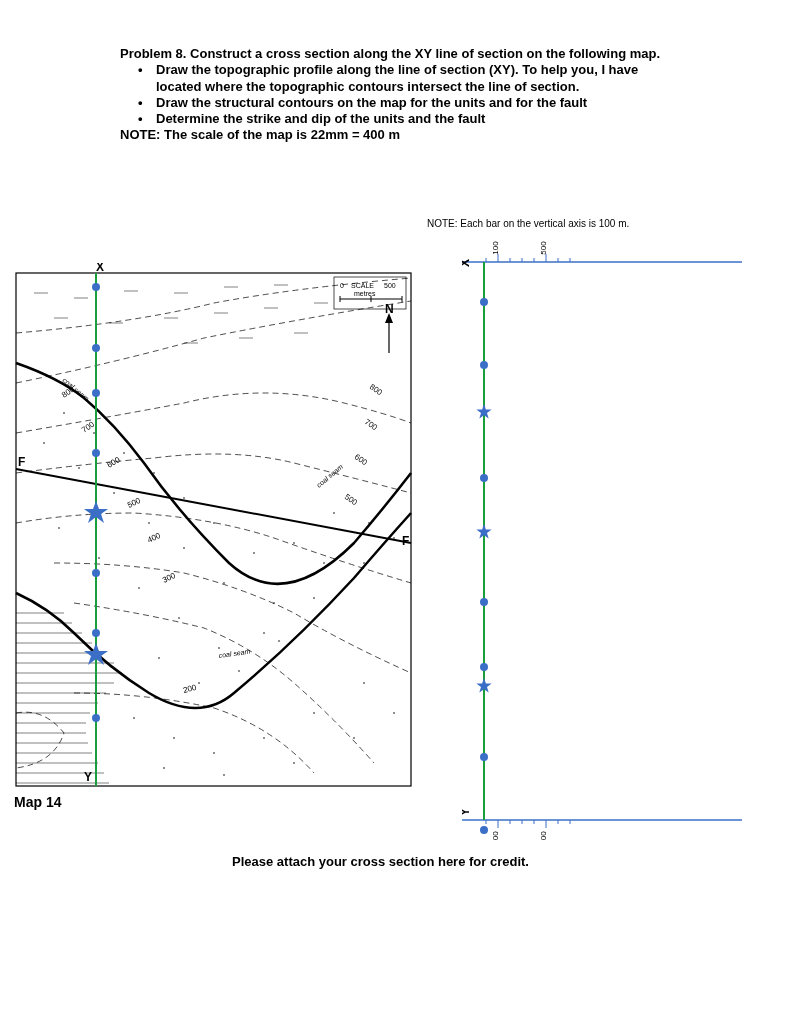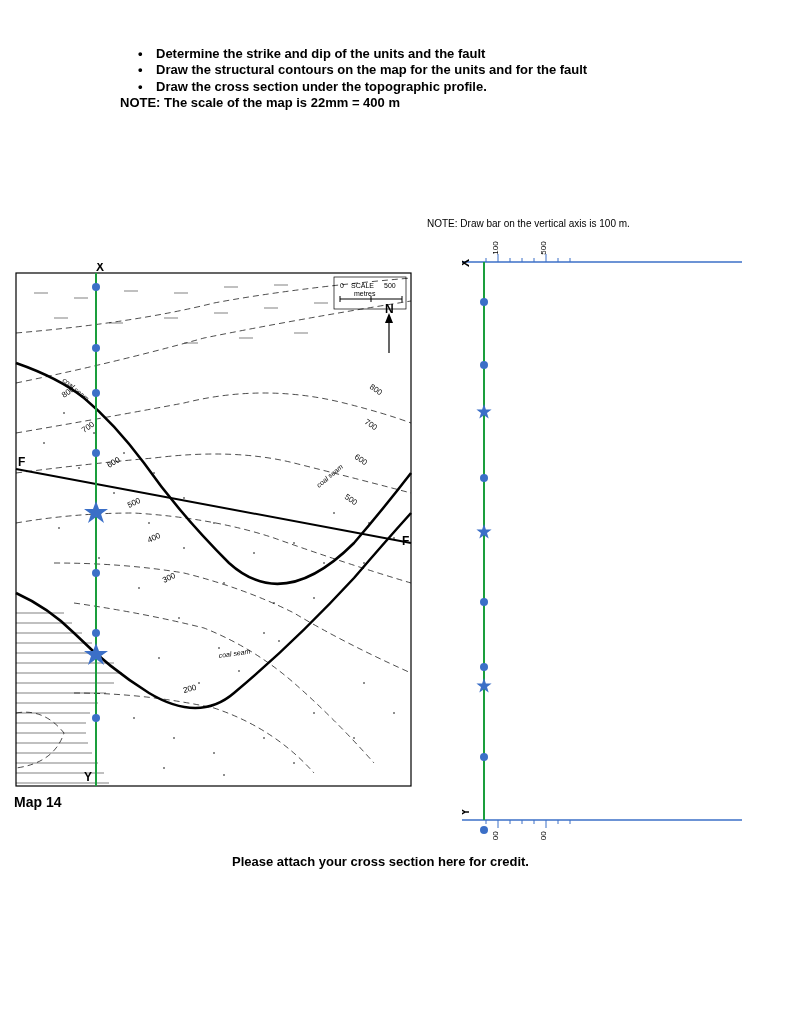--- a/index.html
+++ b/index.html
@@ -76,29 +76,30 @@
     font-weight: bold;
     font-size: 13px;
   }
 </style>
 </head>
 <body>
 
 <div class="container">
 
   <div class="text-block">
+    <div>Problem 8. Construct a cross section along the XY line of section on the following map.</div>
     <div class="bullets">
+      <div class="bullet">Draw the topographic profile along the line of section (XY). To help you, I have located where the topographic contours intersect the line of section.</div>
+      <div class="bullet">Draw the structural contours on the map for the units and for the fault</div>
       <div class="bullet">Determine the strike and dip of the units and the fault</div>
-      <div class="bullet">Draw the structural contours on the map for the units and for the fault</div>
-      <div class="bullet">Draw the cross section under the topographic profile.</div>
     </div>
     <div>NOTE: The scale of the map is 22mm = 400 m</div>
   </div>
 
-  <div class="note-right">NOTE: Draw bar on the vertical axis is 100 m.</div>
+  <div class="note-right">NOTE: Each bar on the vertical axis is 100 m.</div>
 
   <div class="map-wrap">
     <svg width="400" height="540" viewBox="0 0 400 540">
 
       <rect x="2" y="10" width="395" height="513" fill="none" stroke="#000" stroke-width="1.2"></rect>
 
       <text x="82" y="8" font-size="12" font-weight="bold">X</text>
 
       <text x="70" y="518" font-size="12" font-weight="bold">Y</text>
 

